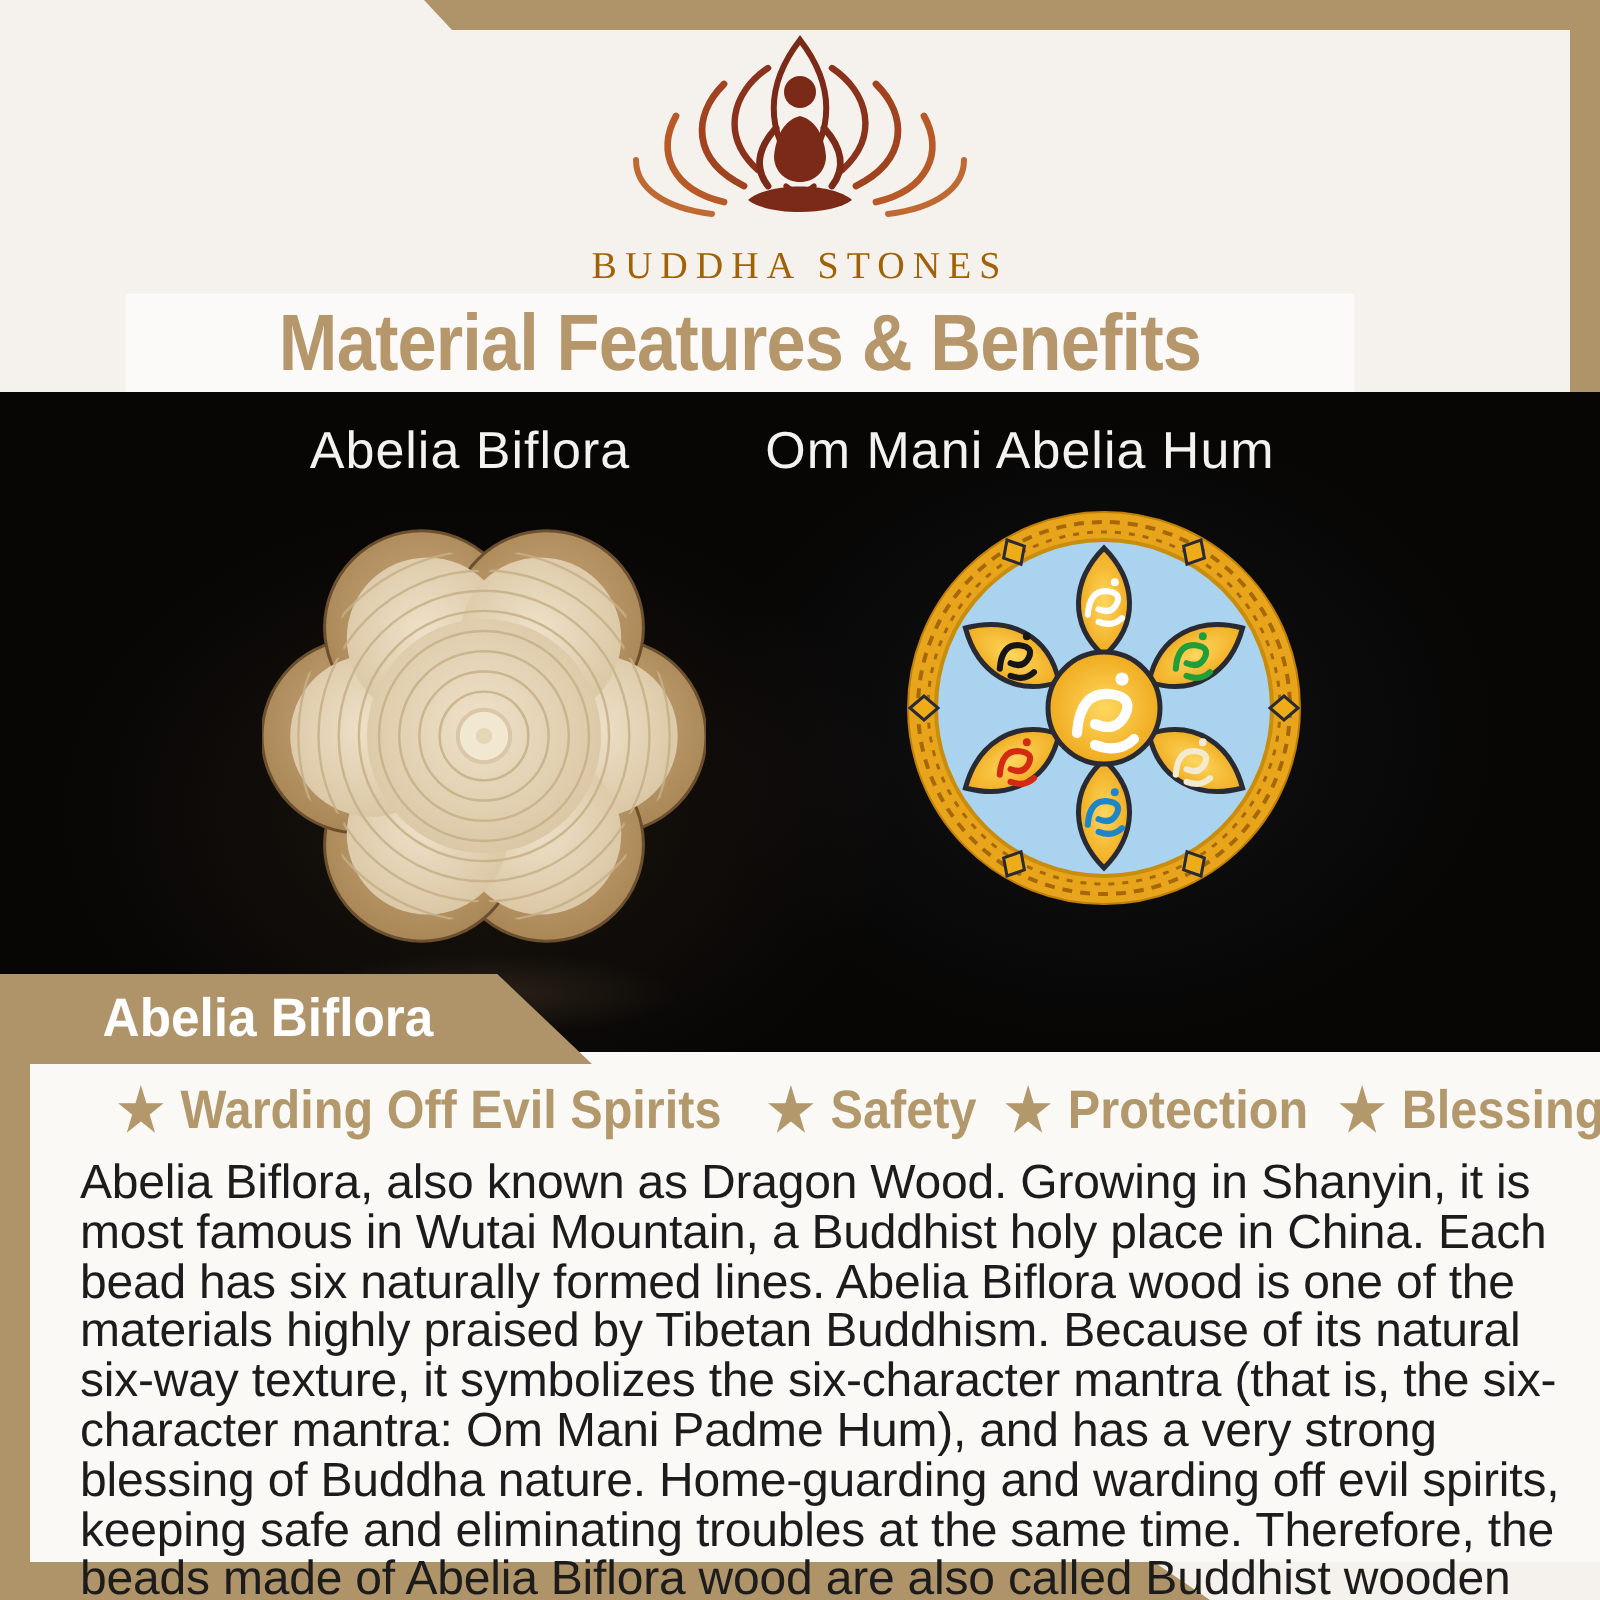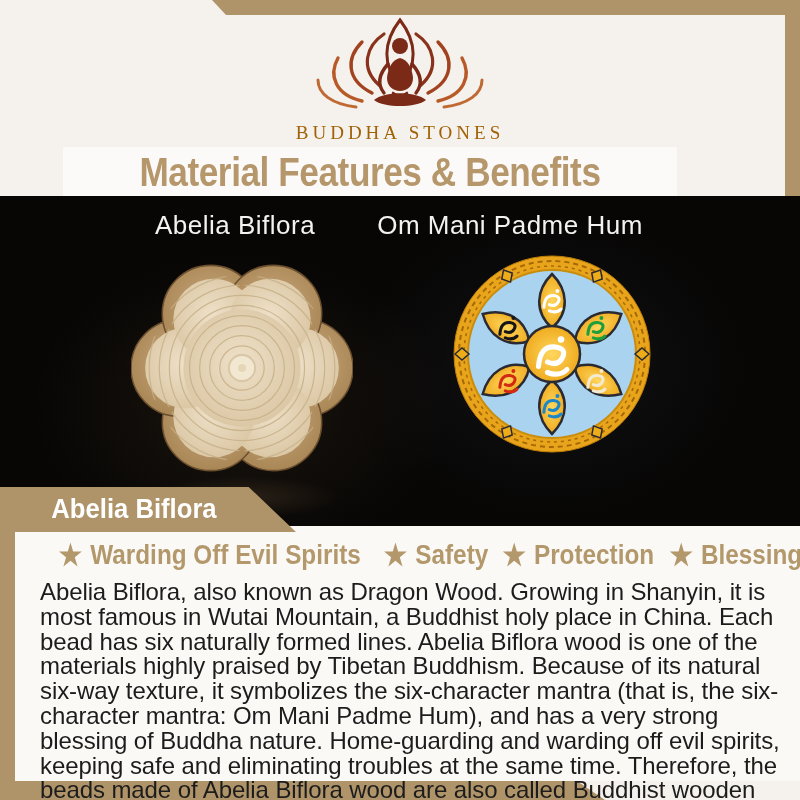--- a/index.html
+++ b/index.html
@@ -96,21 +96,21 @@
     </svg>
     <div class="brand-name">BUDDHA STONES</div>
   </div>
 
   <div class="title-box">
     <span class="title-text">Material Features &amp; Benefits</span>
   </div>
 
   <div class="photo">
     <div class="photo-label left">Abelia Biflora</div>
-    <div class="photo-label right">Om Mani Padme Hum</div>
+    <div class="photo-label right">Om Mani Abelia Hum</div>
 
     <svg class="wood-svg" width="222" height="222" viewBox="0 0 220 220">
       <defs>
         <radialGradient id="barkG" cx="50%" cy="45%" r="65%">
           <stop offset="0%" stop-color="#caa97c"></stop>
             <stop offset="100%" stop-color="#a3804f"></stop>
         </radialGradient>
         <radialGradient id="faceG" cx="48%" cy="45%" r="70%">
           <stop offset="0%" stop-color="#eee0c8"></stop>
             <stop offset="100%" stop-color="#d6c19c"></stop>

